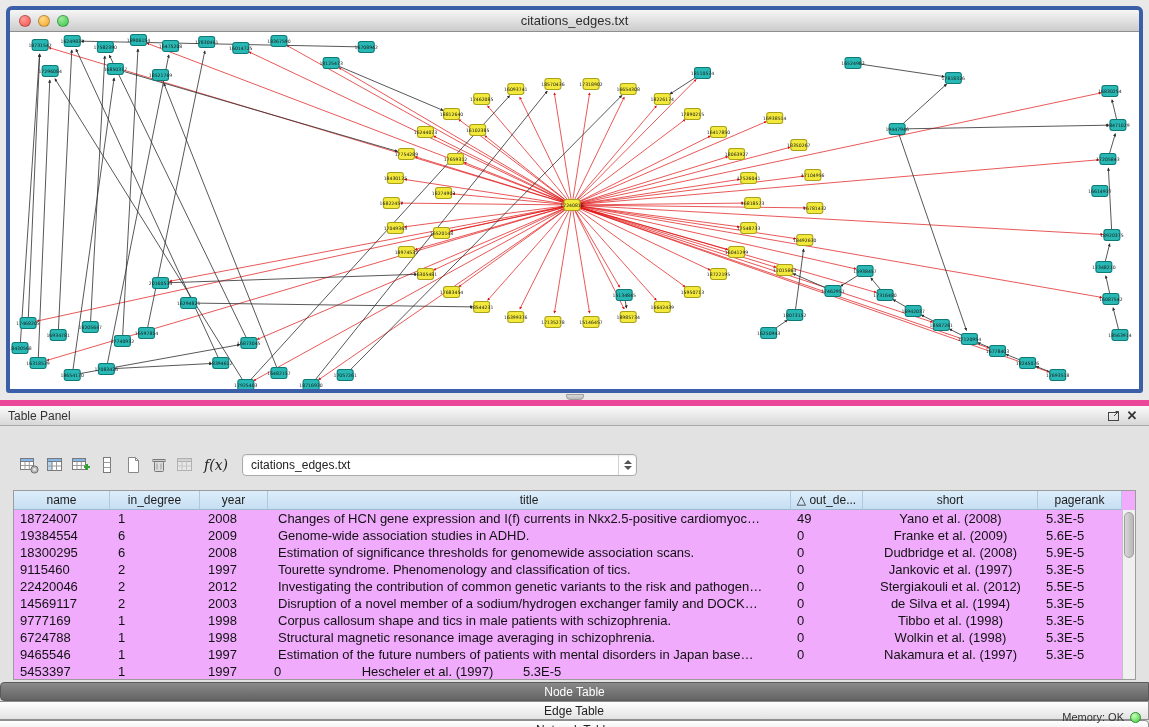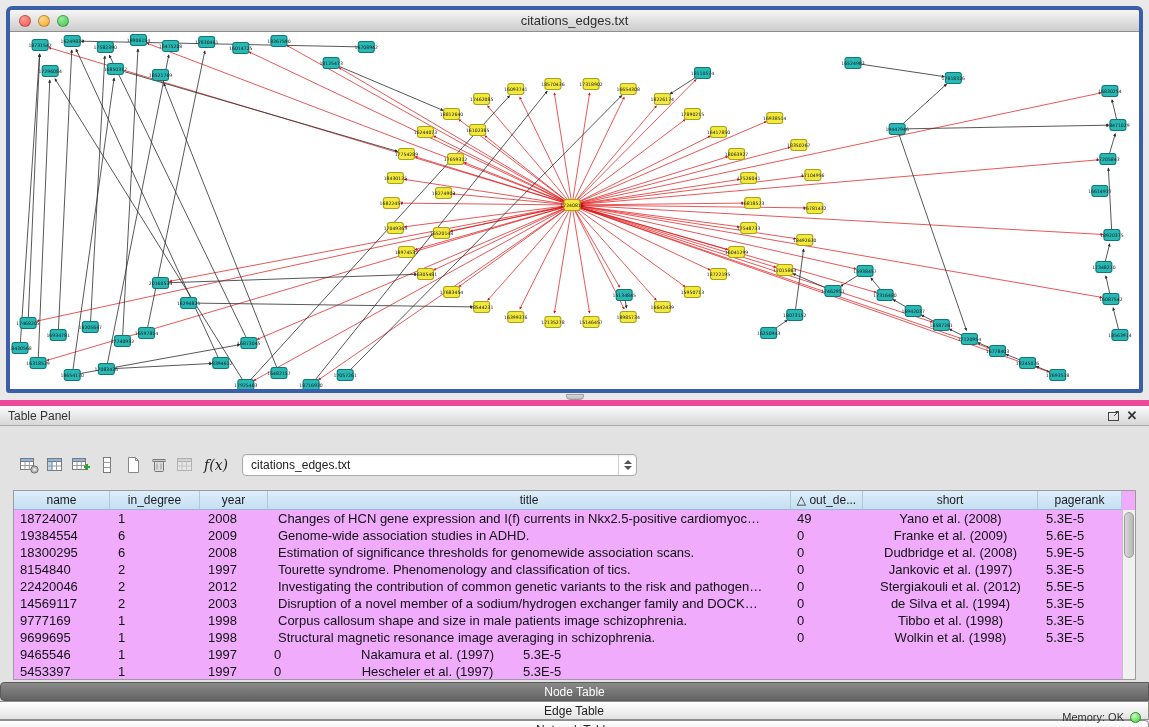--- a/index.html
+++ b/index.html
@@ -715,21 +715,21 @@
         <div class="trow">
           <div class="td c0">18300295</div>
           <div class="td c1">6</div>
           <div class="td c2">2008</div>
           <div class="td c3">Estimation of significance thresholds for genomewide association scans.</div>
           <div class="td c4">0</div>
           <div class="td c5">Dudbridge et al. (2008)</div>
           <div class="td c6">5.9E-5</div>
         </div>
         <div class="trow">
-          <div class="td c0">8154840</div>
+          <div class="td c0">9115460</div>
           <div class="td c1">2</div>
           <div class="td c2">1997</div>
           <div class="td c3">Tourette syndrome. Phenomenology and classification of tics.</div>
           <div class="td c4">0</div>
           <div class="td c5">Jankovic et al. (1997)</div>
           <div class="td c6">5.3E-5</div>
         </div>
         <div class="trow">
           <div class="td c0">22420046</div>
           <div class="td c1">2</div>
@@ -745,38 +745,39 @@
           <div class="td c2">2003</div>
           <div class="td c3">Disruption of a novel member of a sodium/hydrogen exchanger family and DOCK…</div>
           <div class="td c4">0</div>
           <div class="td c5">de Silva et al. (1994)</div>
           <div class="td c6">5.3E-5</div>
         </div>
         <div class="trow">
           <div class="td c0">9777169</div>
           <div class="td c1">1</div>
           <div class="td c2">1998</div>
-          <div class="td c3">Corpus callosum shape and size in male patients image schizophrenia.</div>
+          <div class="td c3">Corpus callosum shape and tics in male patients with schizophrenia.</div>
           <div class="td c4">0</div>
           <div class="td c5">Tibbo et al. (1998)</div>
           <div class="td c6">5.3E-5</div>
         </div>
         <div class="trow">
-          <div class="td c0">9699695</div>
+          <div class="td c0">6724788</div>
           <div class="td c1">1</div>
           <div class="td c2">1998</div>
           <div class="td c3">Structural magnetic resonance image averaging in schizophrenia.</div>
           <div class="td c4">0</div>
           <div class="td c5">Wolkin et al. (1998)</div>
           <div class="td c6">5.3E-5</div>
         </div>
         <div class="trow">
           <div class="td c0">9465546</div>
           <div class="td c1">1</div>
           <div class="td c2">1997</div>
+          <div class="td c3">Estimation of the future numbers of patients with mental disorders in Japan base…</div>
           <div class="td c4">0</div>
           <div class="td c5">Nakamura et al. (1997)</div>
           <div class="td c6">5.3E-5</div>
         </div>
         <div class="trow">
           <div class="td c0">5453397</div>
           <div class="td c1">1</div>
           <div class="td c2">1997</div>
           <div class="td c4">0</div>
           <div class="td c5">Hescheler et al. (1997)</div>

